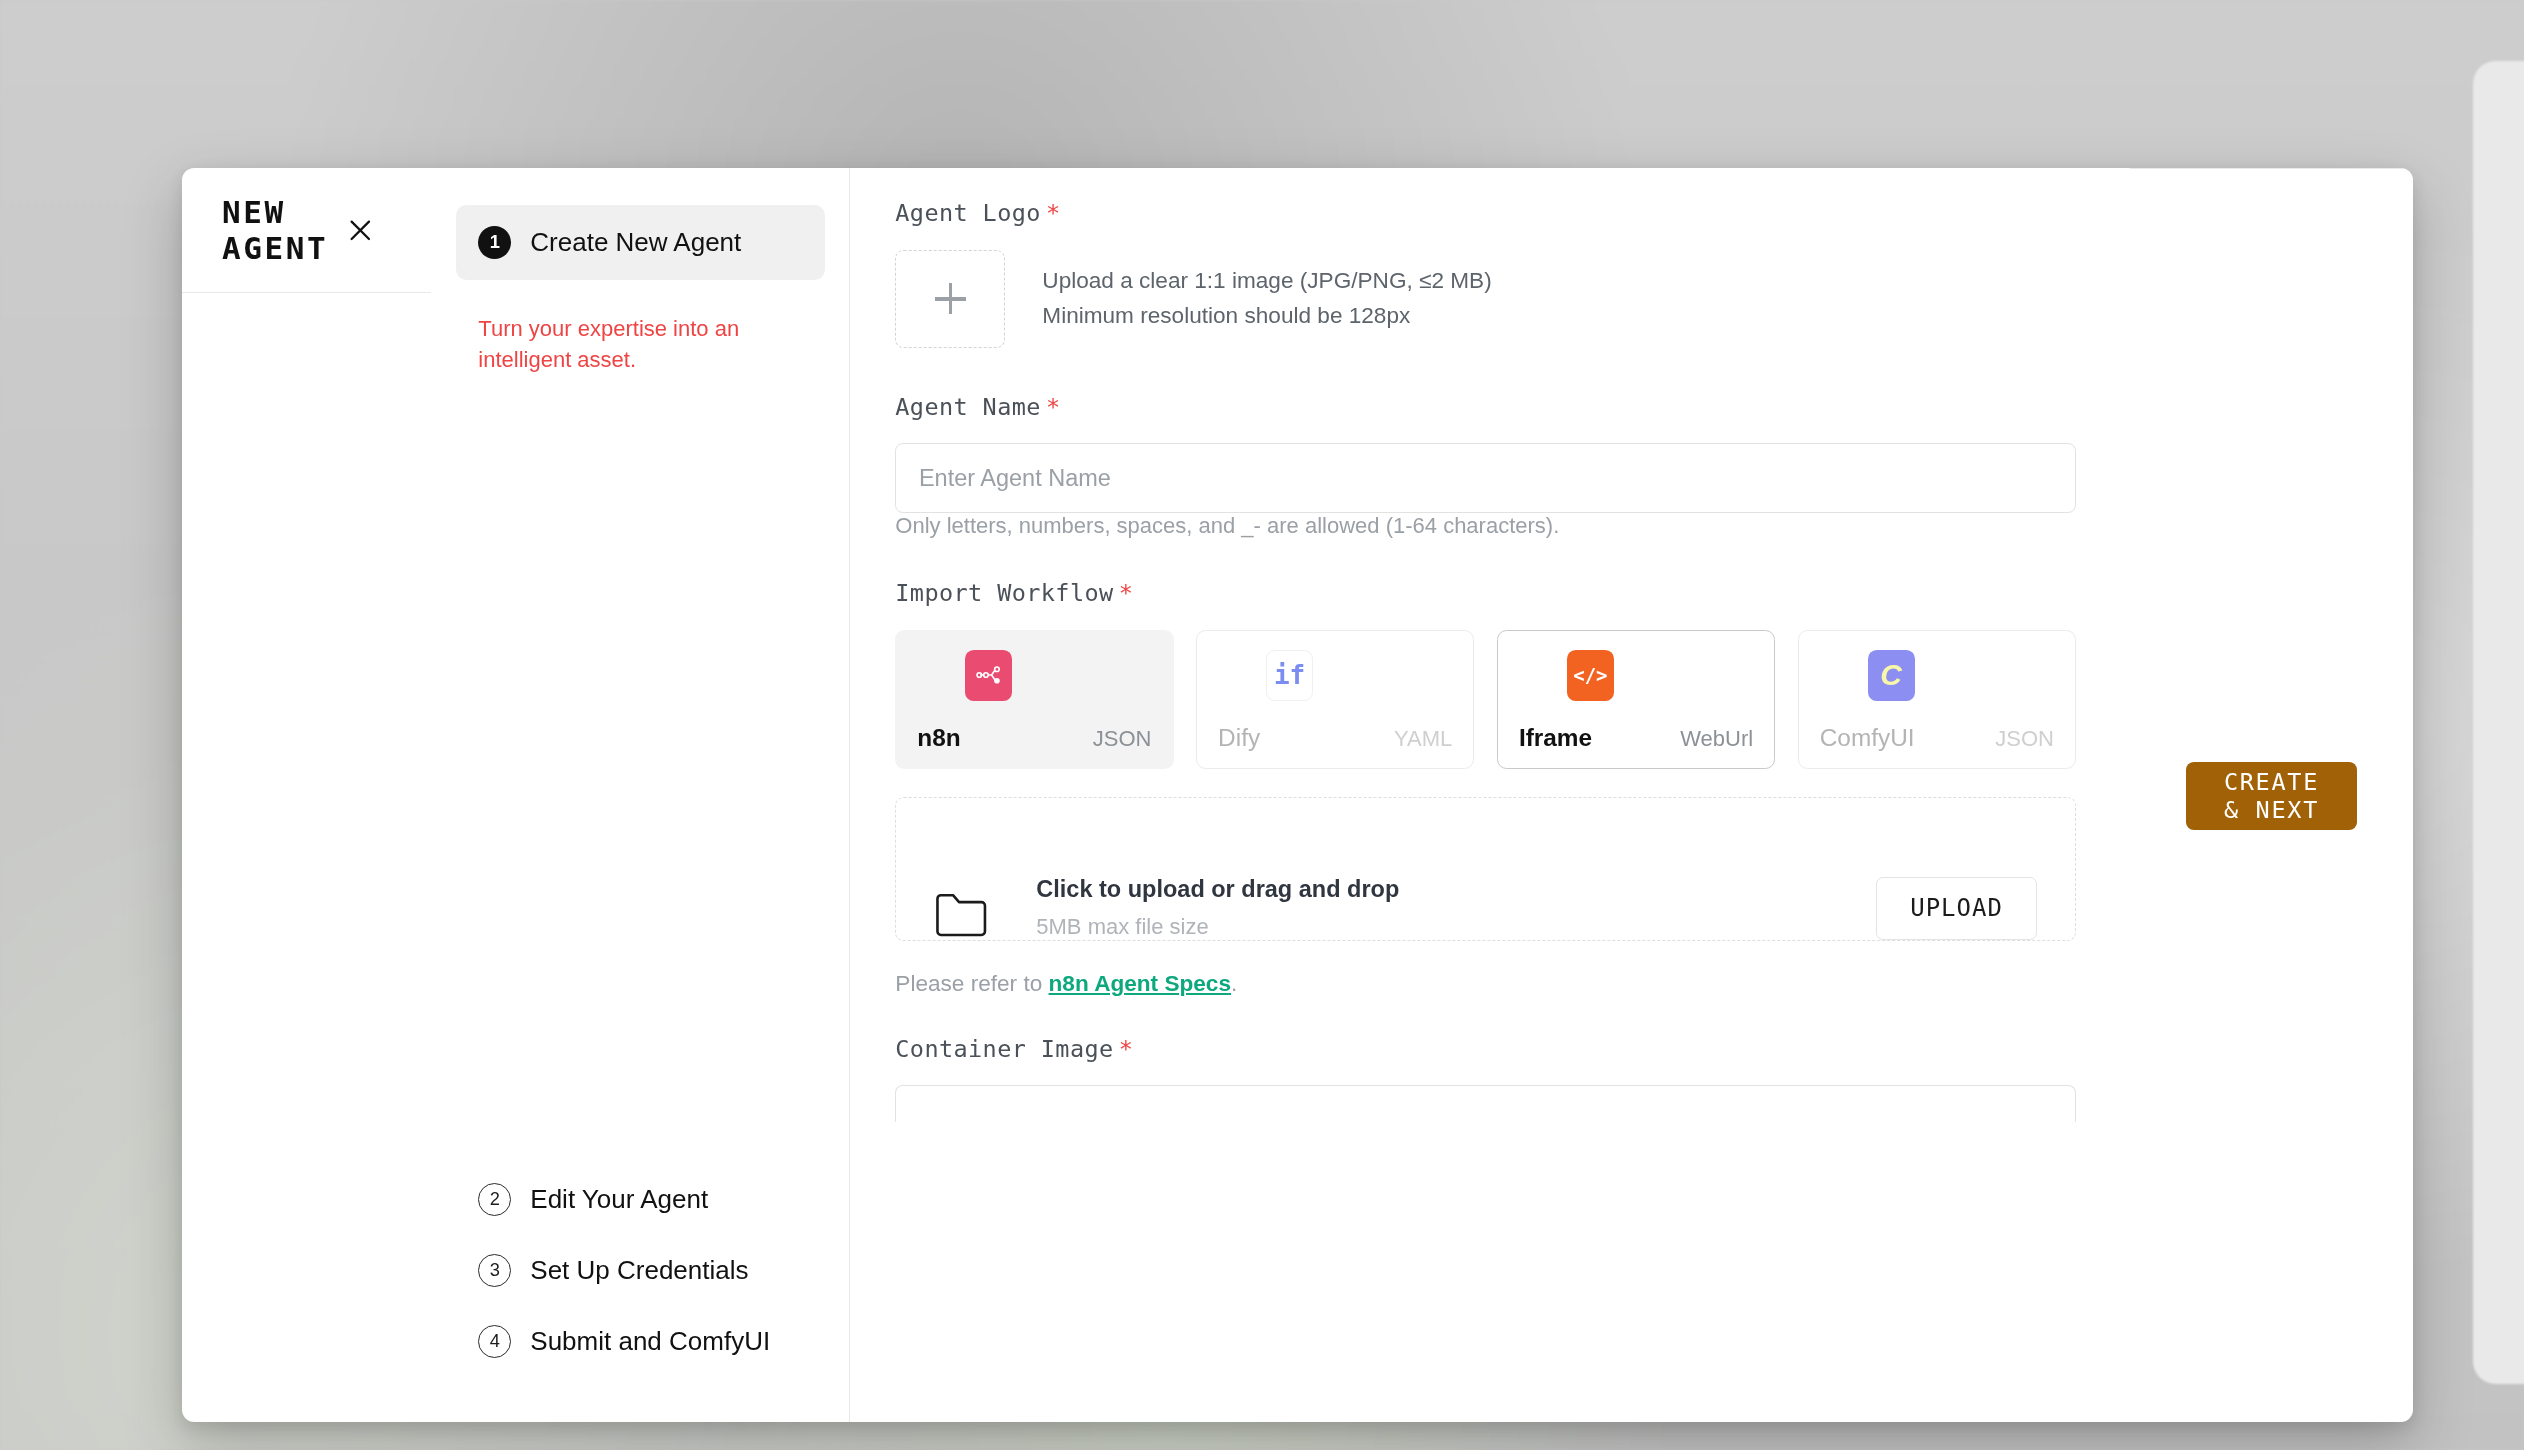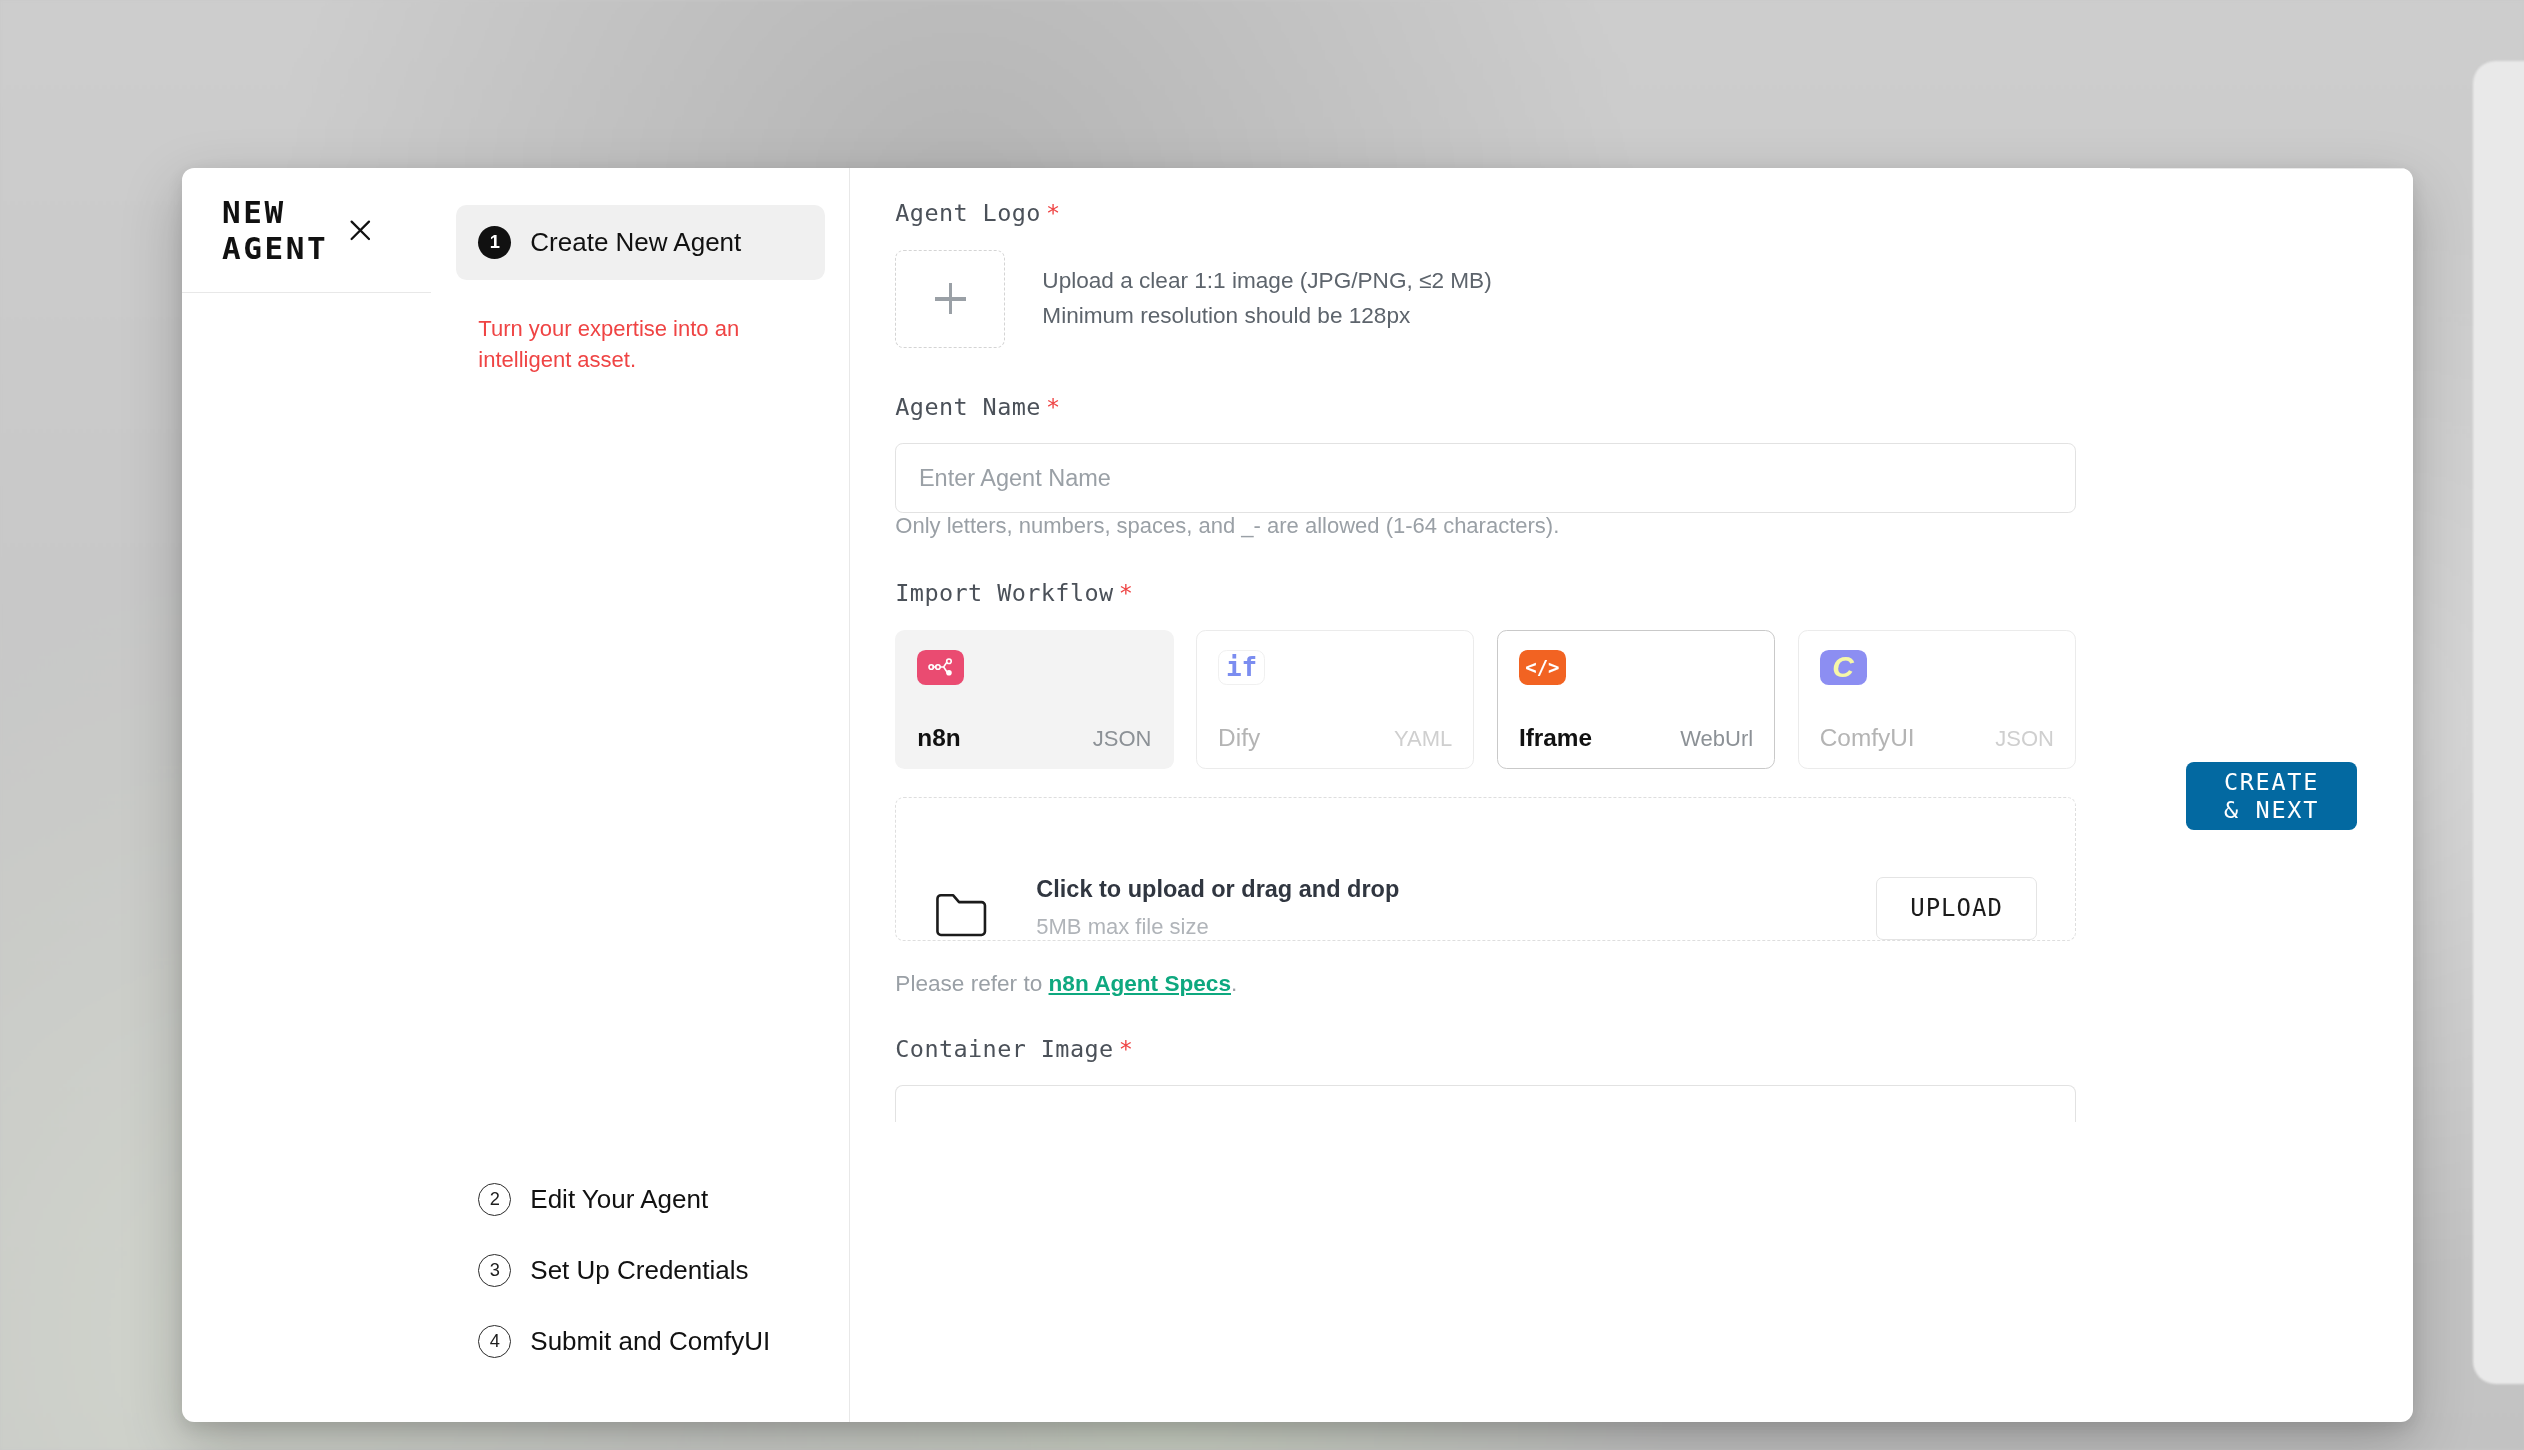--- a/index.html
+++ b/index.html
@@ -191,25 +191,26 @@
     background: #f3f3f3;
     padding: 19px 21px 15.7px 21px;
     display: flex;
     flex-direction: column;
     justify-content: space-between;
     cursor: pointer;
   }
   .card.plain { background: #ffffff; border-color: #ebebeb; }
   .card.outlined { background: #ffffff; border-color: #c9c9c9; }
   .card-icon {
-    width: 47px; height: 35px;
+    width: 47px; height: 51px;
     border-radius: 8.7px;
     display: flex; align-items: center; justify-content: center;
     font-weight: 700;
     overflow: hidden;
+    margin-left: 48px;
   }
   .card-foot { display: flex; align-items: flex-end; justify-content: space-between; }
   .card-name { font-size: 24.4px; font-weight: 700; color: #111; }
   .card-name.muted { color: #b4b4b4; font-weight: 400; }
   .card-fmt { font-size: 22px; color: #8c9196; }
   .card-fmt.muted { color: #cfcfcf; }
 
   .ic-n8n { background: #ea4b71; }
   .ic-dify { background: #ffffff; border: 0.9px solid #f0f0f0; color: #7b8df0; font-size: 26px; font-family: "DejaVu Sans Mono", monospace; font-weight: 700; }
   .ic-iframe { background: #f26322; color: #fff; font-size: 19px; font-family: "DejaVu Sans Mono", monospace; }
@@ -272,21 +273,21 @@
     display: flex;
     align-items: center;
     justify-content: flex-end;
     padding: 0 56px;
   }
   .primary-btn {
     height: 68px;
     padding: 0 38px;
     border: none;
     border-radius: 7.8px;
-    background: #0369a1;
+    background: #a16207;
     color: #ffffff;
     font-family: "DejaVu Sans Mono", "Liberation Mono", monospace;
     font-size: 23.5px;
     letter-spacing: 1.7px;
     cursor: pointer;
   }
 </style>
 </head>
 <body>
 

